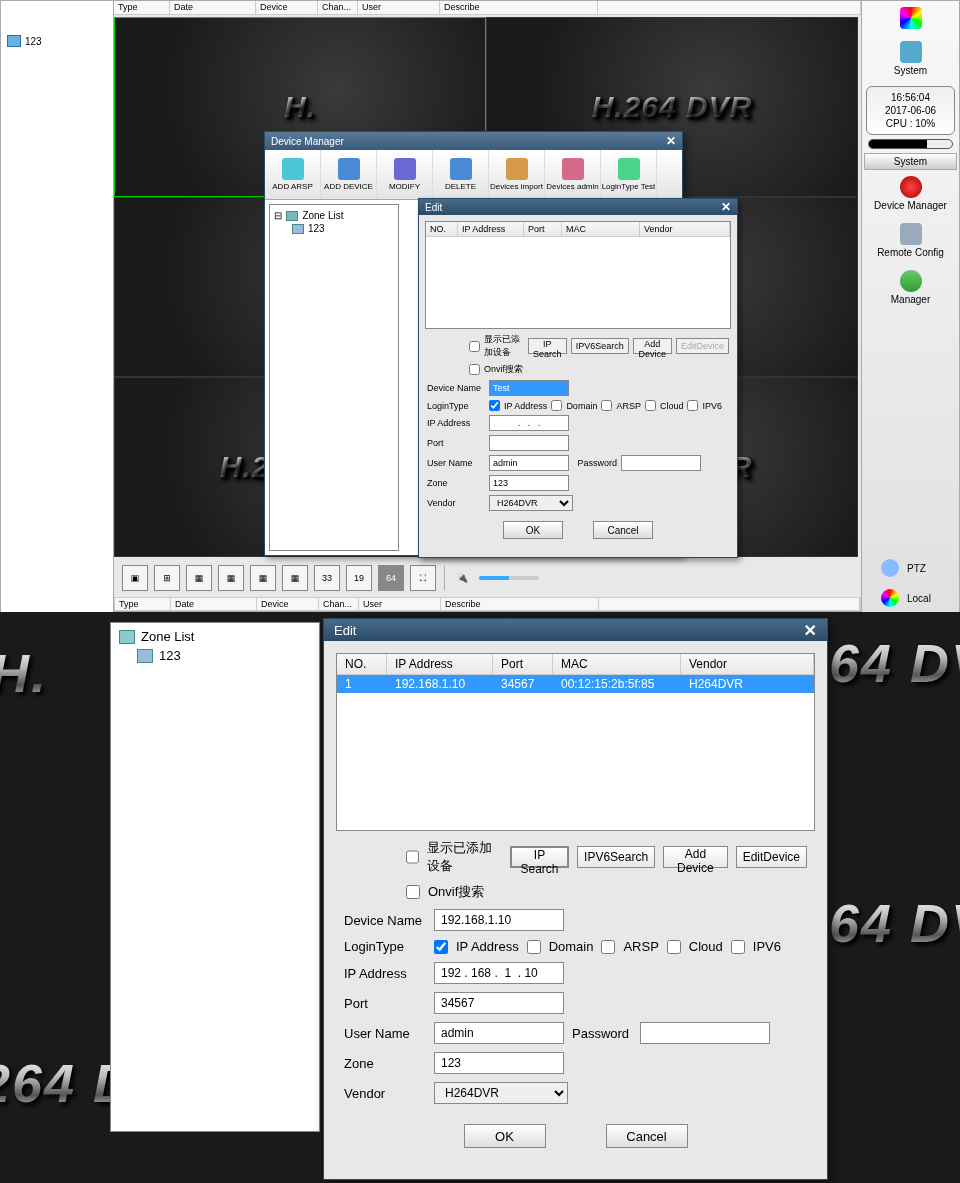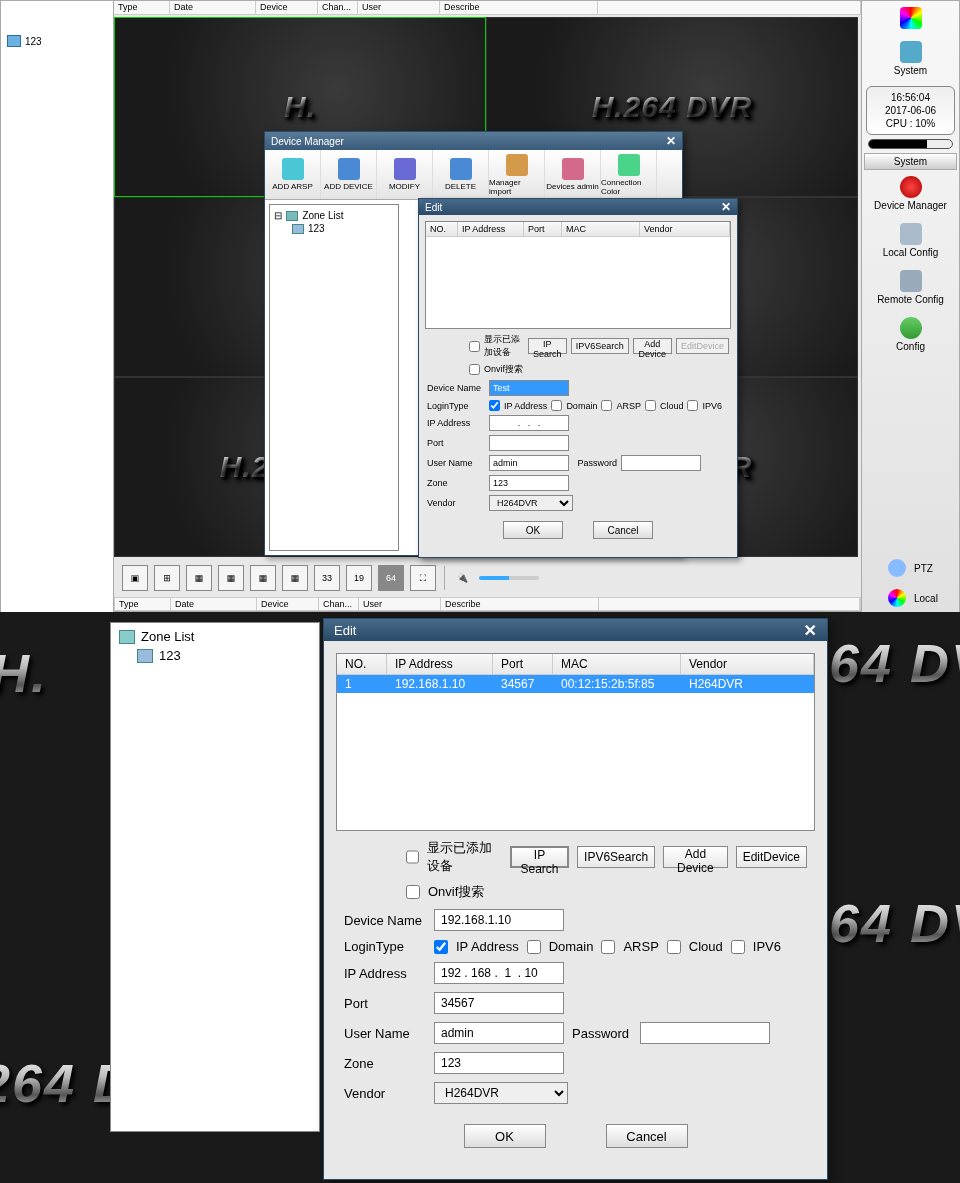--- a/index.html
+++ b/index.html
@@ -175,32 +175,28 @@
       <div>2017-06-06</div>
       <div>CPU : 10%</div>
     </div>
     <div class="vol-bar"></div>
     <div class="section-hdr">System</div>
     <div class="rp-item">
         <span class="rp-icon" style="background:radial-gradient(circle,#f44,#a00);border-radius:50%"></span>
         <span>Device Manager</span>
       </div>
     <div class="rp-item">
-        <span class="rp-icon" style="background:#abc"></span>
-        <span>Local Config</span>
-      </div>
-    <div class="rp-item">
         <span class="rp-icon" style="background:#9ab"></span>
         <span>Remote Config</span>
       </div>
     <div class="rp-item">
         <span class="rp-icon" style="background:linear-gradient(#6c6,#393);border-radius:50%"></span>
-        <span>Config</span>
-      </div>
-    <div style="position:absolute;bottom:0;left:16px;right:0">
+        <span>Manager</span>
+      </div>
+    <div style="position:absolute;bottom:0;left:9px;right:0">
       <div class="rp-item" style="flex-direction:row;justify-content:flex-start;padding-left:10px;gap:8px">
           <span class="rp-icon" style="background:#8bf;border-radius:50%;width:18px;height:18px"></span>
           <span>PTZ</span>
         </div>
       <div class="rp-item" style="flex-direction:row;justify-content:flex-start;padding-left:10px;gap:8px">
           <span class="rp-icon" style="background:conic-gradient(red,yellow,lime,cyan,blue,magenta,red);border-radius:50%;width:18px;height:18px"></span>
           <span>Local</span>
         </div>
     </div>
   </div>
@@ -222,29 +218,29 @@
       <div class="dm-tbtn">
           <span class="ico" style="background:#6a6ad4"></span>
           <span>MODIFY</span>
         </div>
       <div class="dm-tbtn">
           <span class="ico" style="background:#4a8ad4"></span>
           <span>DELETE</span>
         </div>
       <div class="dm-tbtn">
           <span class="ico" style="background:#d49a4a"></span>
-          <span>Manager import</span>
+          <span>Devices import</span>
         </div>
       <div class="dm-tbtn">
           <span class="ico" style="background:#d46a8a"></span>
           <span>Devices admin</span>
         </div>
       <div class="dm-tbtn">
           <span class="ico" style="background:#4ad48a"></span>
-          <span>Connection Color</span>
+          <span>LoginType Test</span>
         </div>
     </div>
     <div class="dm-tree">
       <div class="trow">
           <span>⊟</span>
           <span class="tico"></span>
           <span>Zone List</span>
         </div>
       <div class="trow" style="margin-left:18px">
           <span class="tico" style="background:#9bd"></span>

